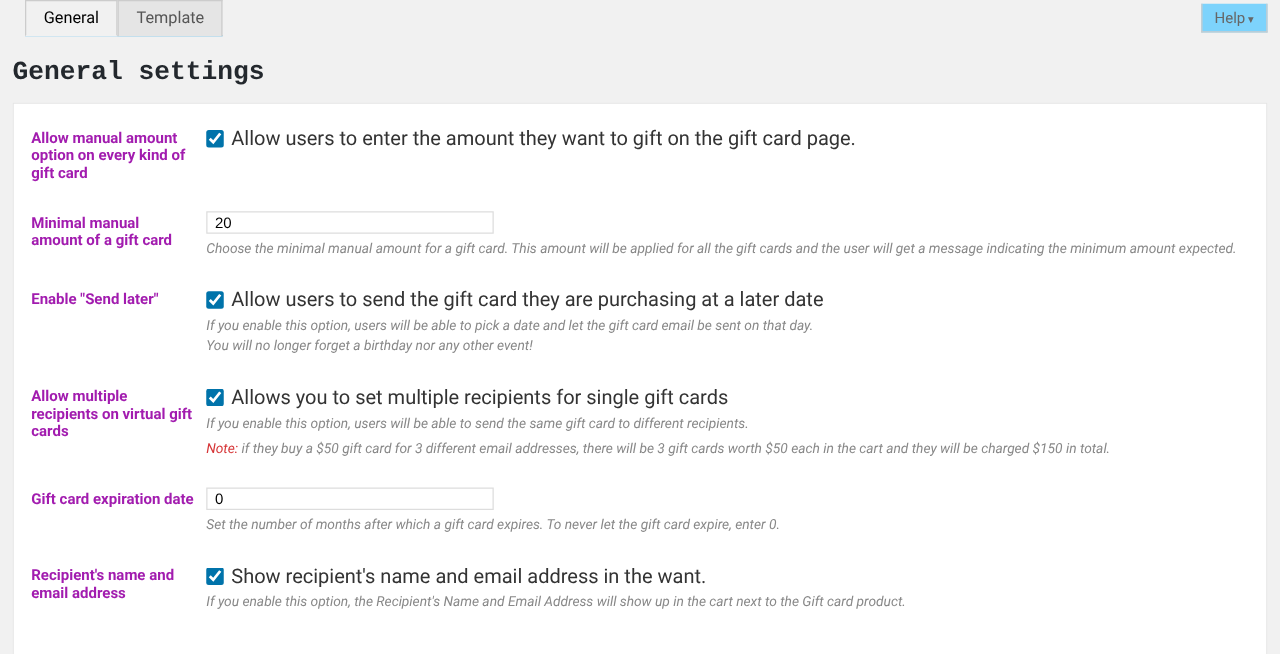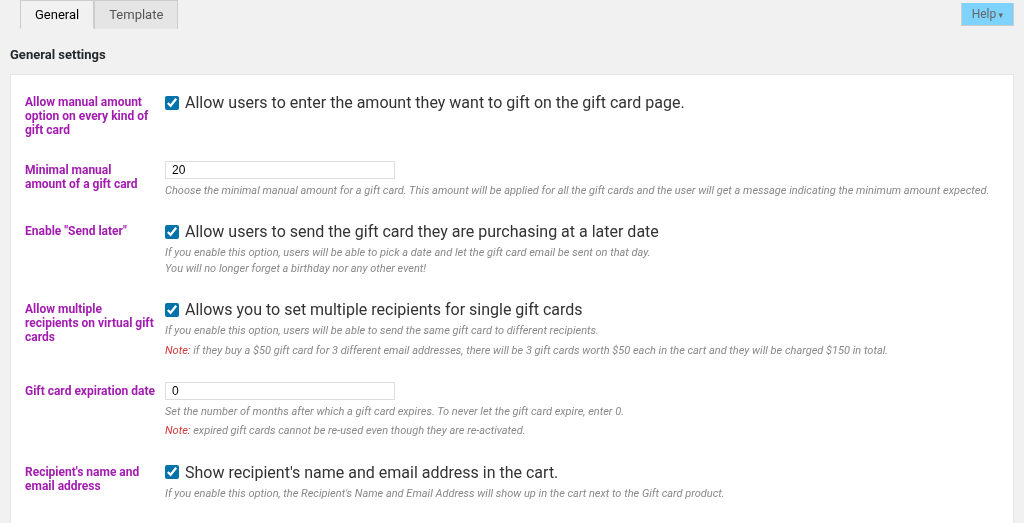--- a/index.html
+++ b/index.html
@@ -47,24 +47,25 @@
       border-top: none;
       font-size: 12px;
       color: #666;
       cursor: pointer;
     }
     .help-btn::after {
       content: " ▾";
       font-size: 9px;
     }
     h2.section-title {
-      font-size: 13px;
+      font-size: 21px;
       font-weight: bold;
       padding: 18px 10px 12px 10px;
       color: #23282d;
+      font-family: Liberation Mono, monospace;
     }
     .panel {
       background: #fff;
       border: 1px solid #e5e5e5;
       margin: 0 10px;
       padding: 12px 0;
     }
     .form-row {
       display: flex;
       align-items: flex-start;
@@ -172,30 +173,29 @@
       <div class="help-text">If you enable this option, users will be able to send the same gift card to different recipients.</div>
       <div class="help-text"><span class="note-red">Note:</span><span> if they buy a $50 gift card for 3 different email addresses, there will be 3 gift cards worth $50 each in the cart and they will be charged $150 in total.</span></div>
     </div>
   </div>
 
   <div class="form-row">
     <div class="form-label">Gift card expiration date</div>
     <div class="form-control">
       <input type="number" value="0" style="">
       <div class="help-text">Set the number of months after which a gift card expires. To never let the gift card expire, enter 0.</div>
-      <div class="help-text"><span class="note-red">Note:</span><span> expired gift cards cannot be re-used even though they are re-activated.</span></div>
     </div>
   </div>
 
   <div class="form-row">
     <div class="form-label">Recipient's name and email address</div>
     <div class="form-control">
       <div class="checkbox-line">
         <input type="checkbox" checked="" style="">
-        <span class="checkbox-label">Show recipient's name and email address in the cart.</span>
+        <span class="checkbox-label">Show recipient's name and email address in the want.</span>
       </div>
       <div class="help-text">If you enable this option, the Recipient's Name and Email Address will show up in the cart next to the Gift card product.</div>
     </div>
   </div>
 
   <div class="form-row">
     
     
   </div>
 

